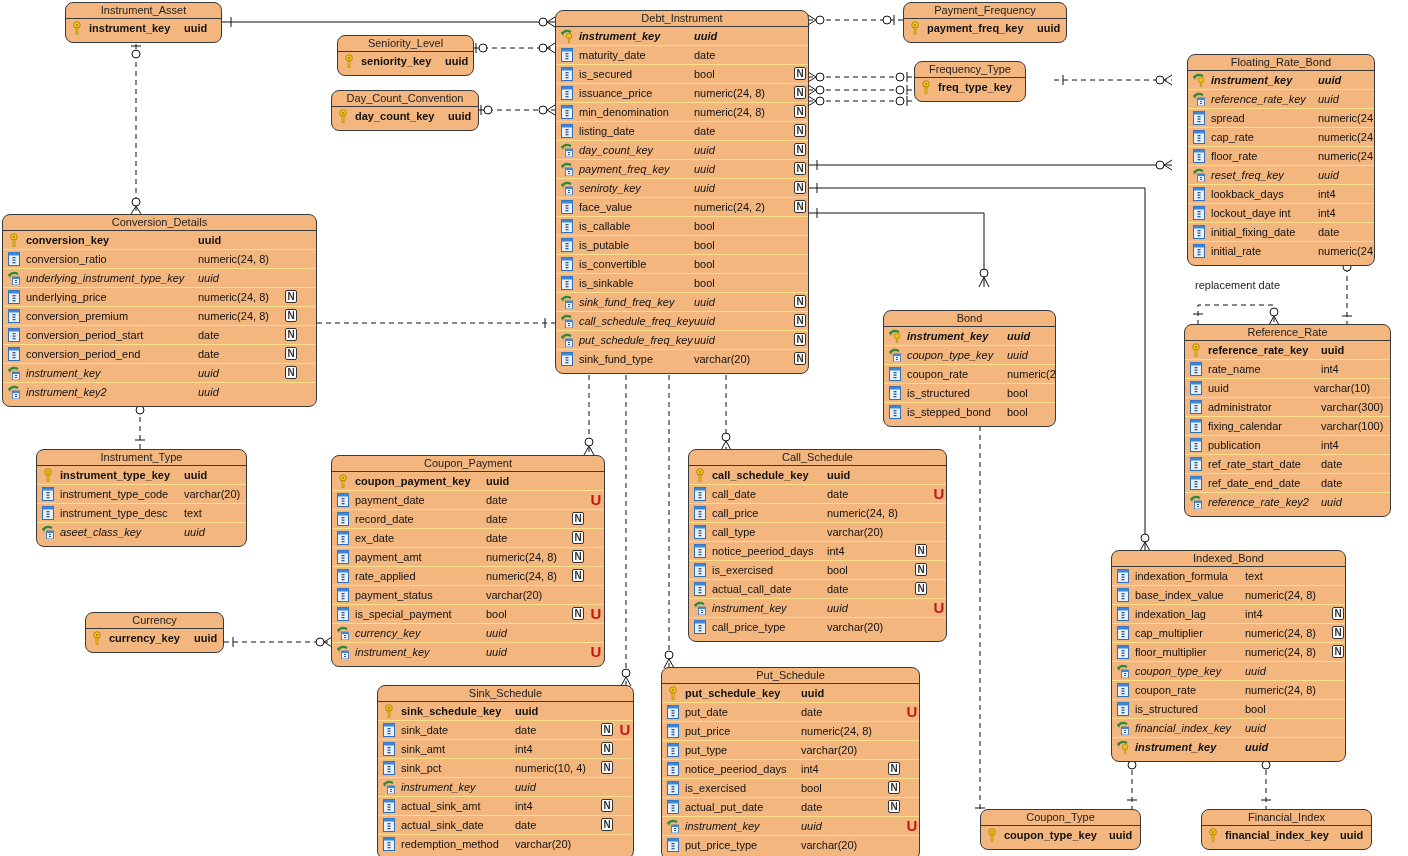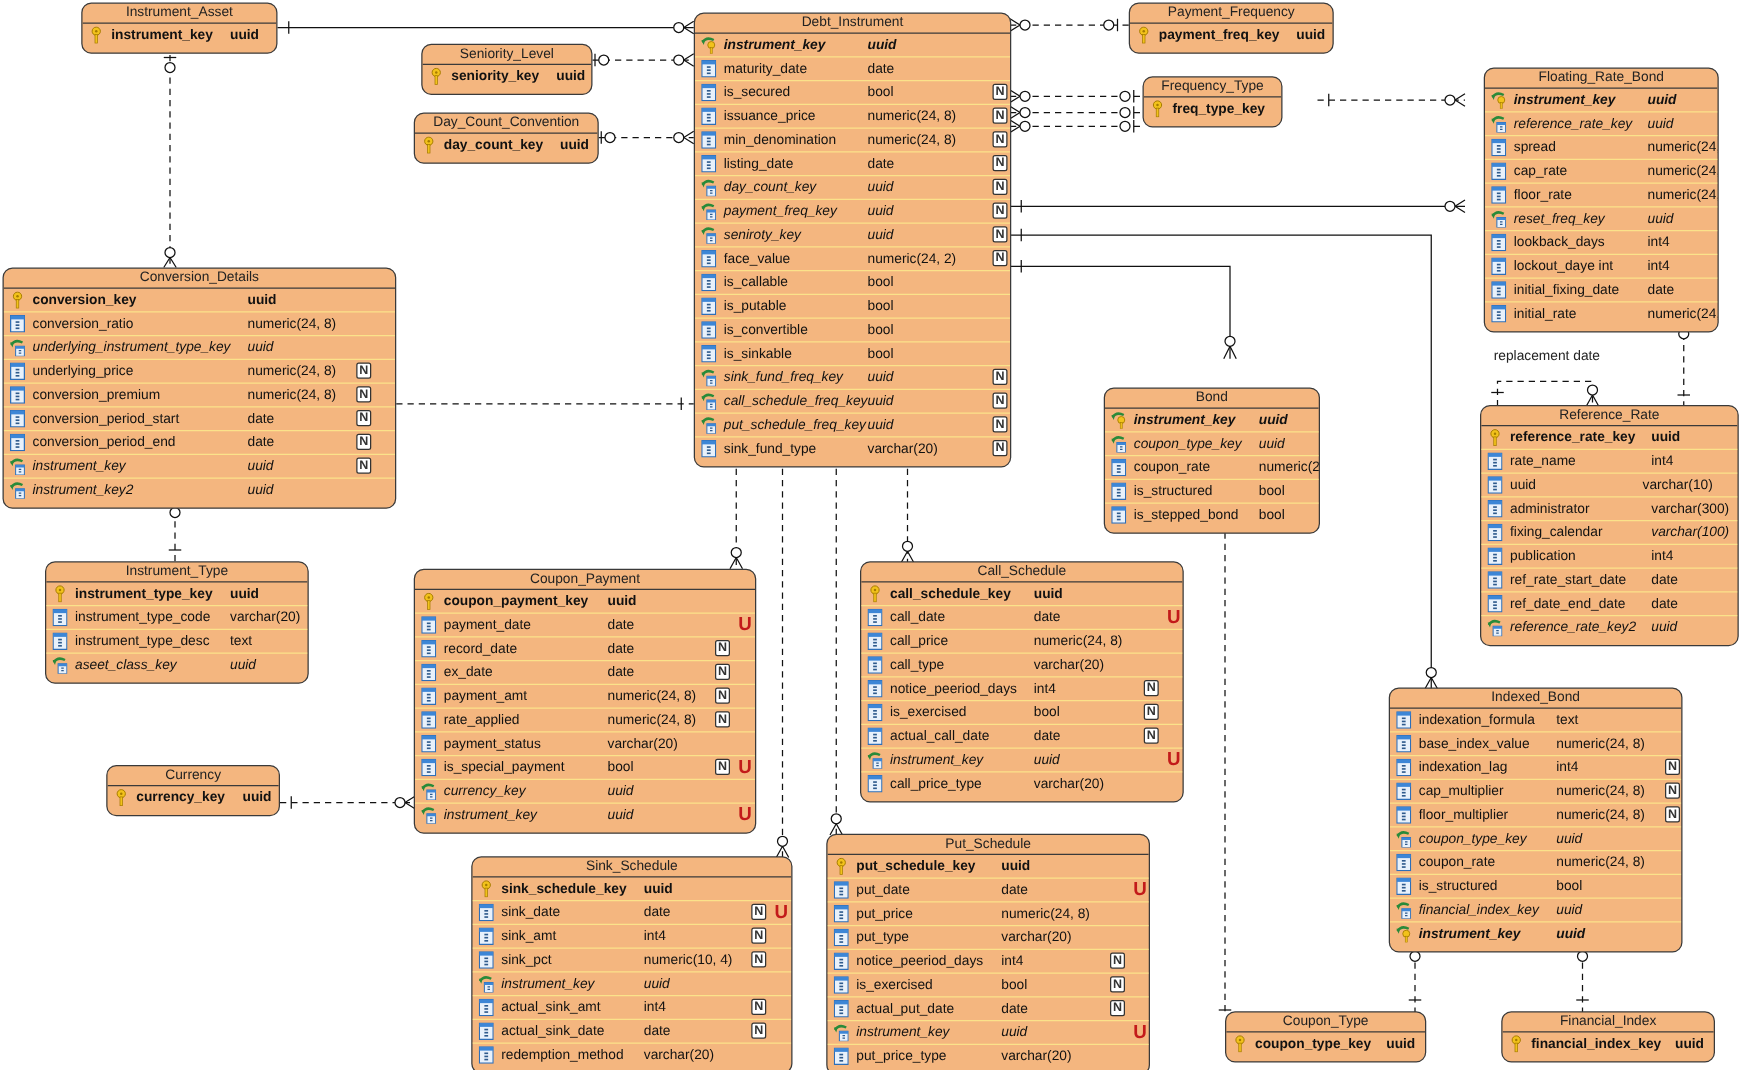--- a/index.html
+++ b/index.html
@@ -618,21 +618,21 @@
       </div>
       <div class="row col">
         <span class="ico"><svg width="12" height="14" viewBox="0 0 12 14">
             <rect x="0.5" y="0.5" width="11" height="13" fill="#e8f1fb" stroke="#2e6fb8"></rect>
             <rect x="0.5" y="0.5" width="11" height="3" fill="#3d86d6"></rect>
             <rect x="4.5" y="5" width="3" height="1.3" fill="#2e5a8c"></rect>
             <rect x="4.5" y="7.5" width="3" height="1.3" fill="#2e5a8c"></rect>
             <rect x="4.5" y="10" width="3" height="1.3" fill="#2e5a8c"></rect>
           </svg></span>
         <span class="nm">fixing_calendar</span>
-        <span class="ty" style="left: 136px; font-style: italic;">varchar(100)</span>
+        <span class="ty" style="left: 136px;">varchar(100)</span>
       </div>
       <div class="row col">
         <span class="ico"><svg width="12" height="14" viewBox="0 0 12 14">
             <rect x="0.5" y="0.5" width="11" height="13" fill="#e8f1fb" stroke="#2e6fb8"></rect>
             <rect x="0.5" y="0.5" width="11" height="3" fill="#3d86d6"></rect>
             <rect x="4.5" y="5" width="3" height="1.3" fill="#2e5a8c"></rect>
             <rect x="4.5" y="7.5" width="3" height="1.3" fill="#2e5a8c"></rect>
             <rect x="4.5" y="10" width="3" height="1.3" fill="#2e5a8c"></rect>
           </svg></span>
         <span class="nm">publication</span>

